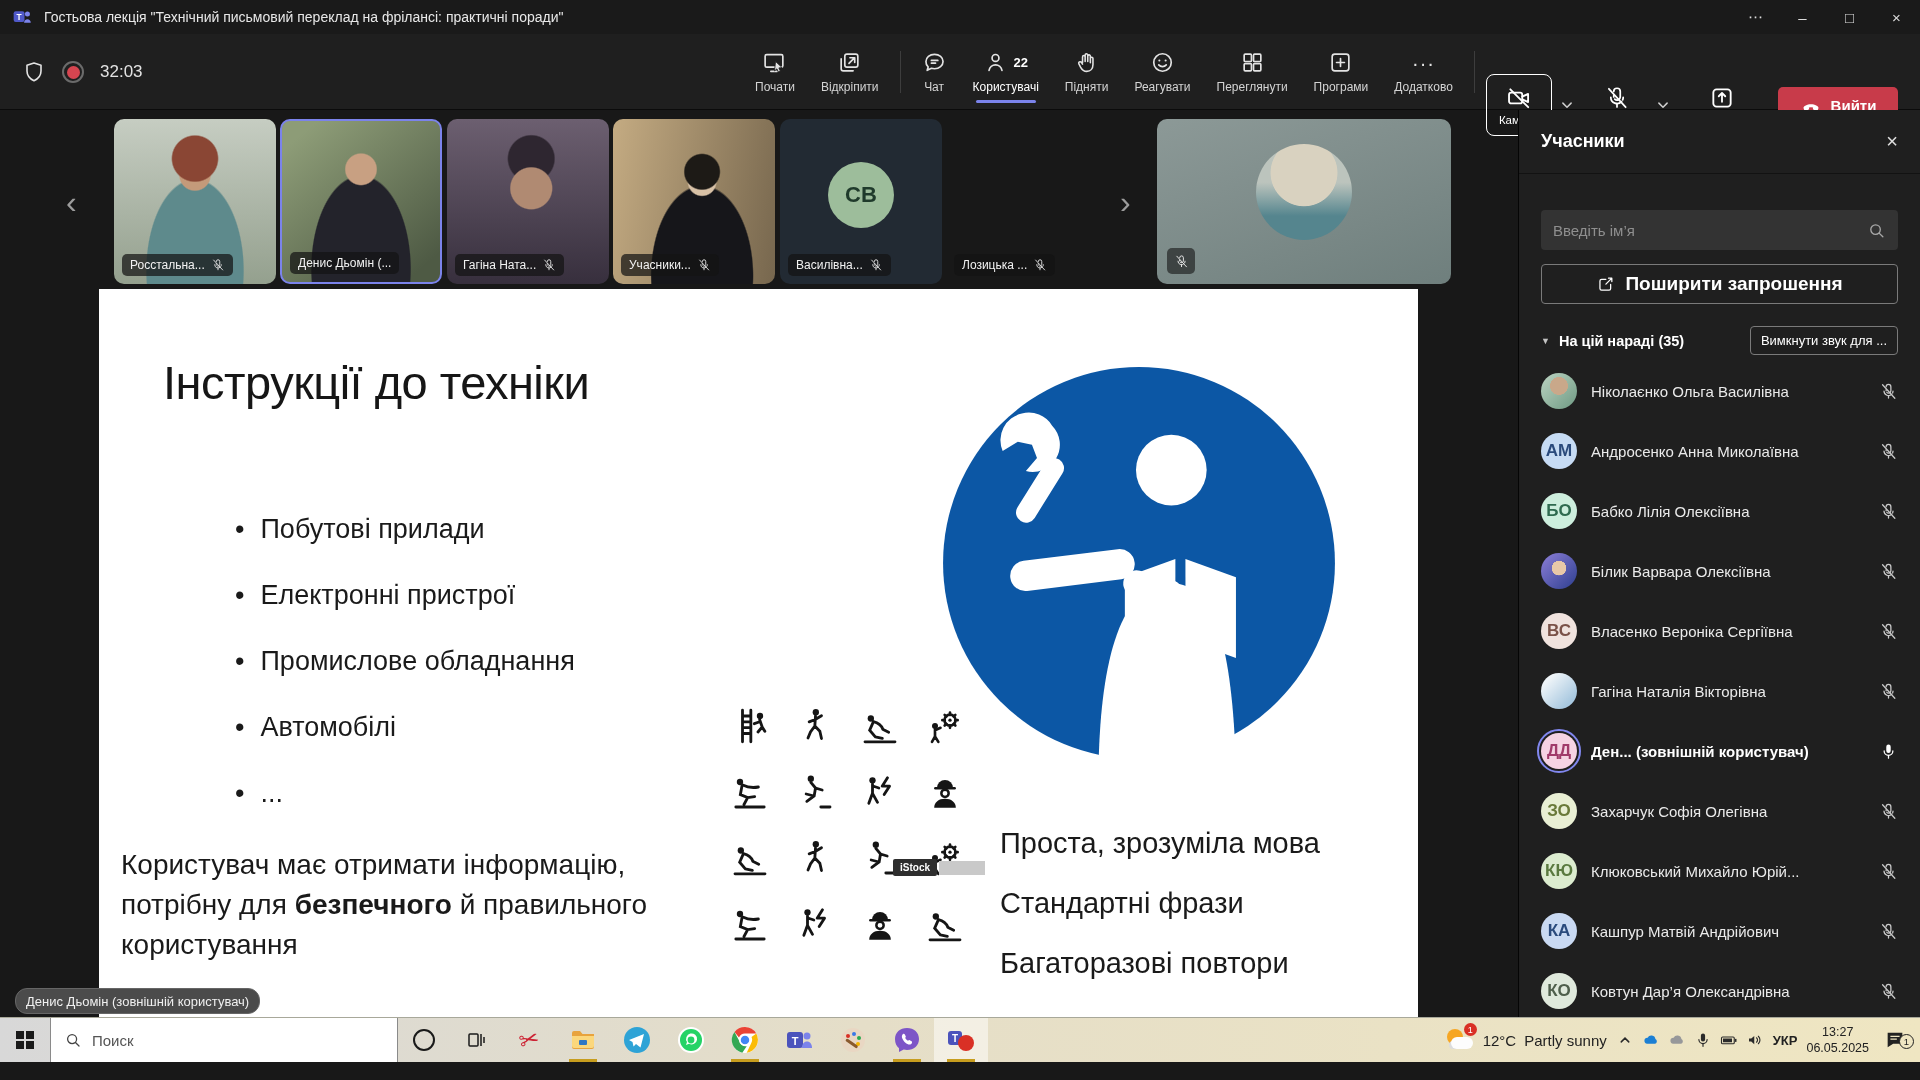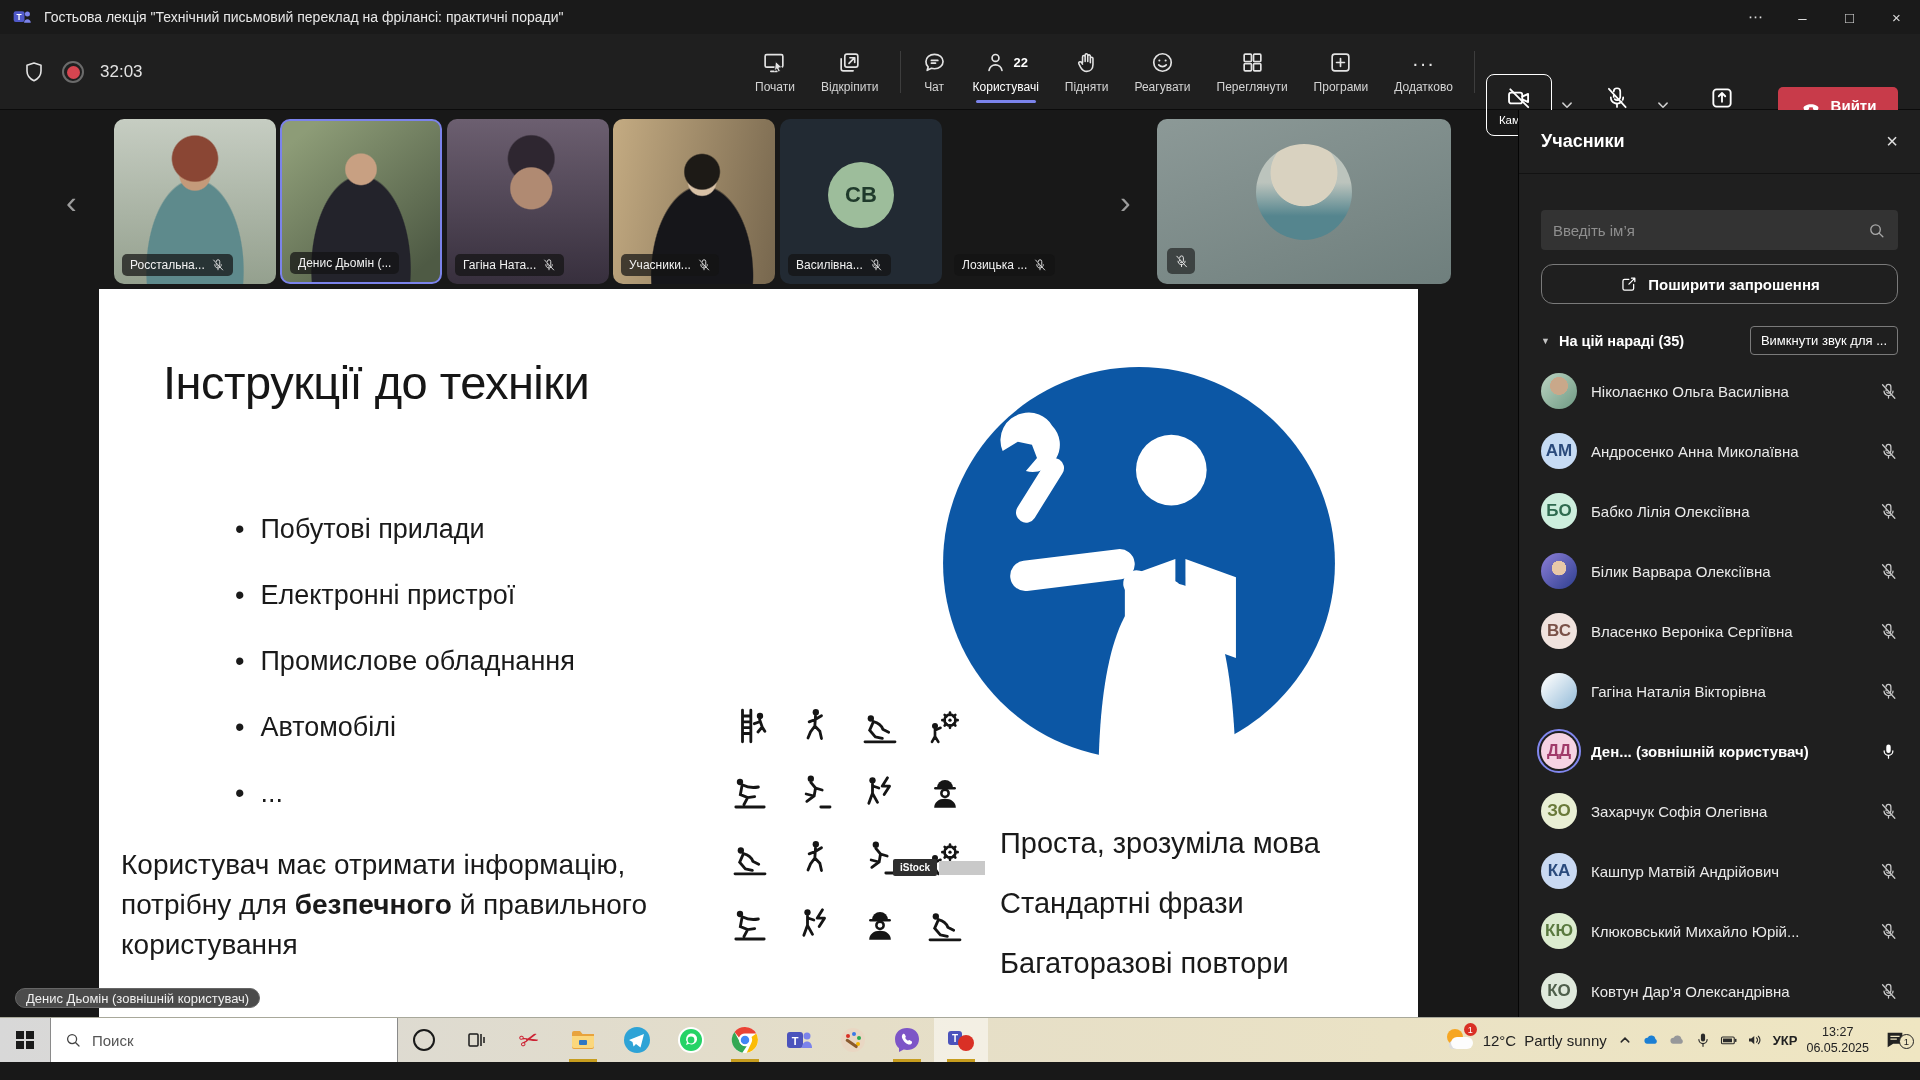--- a/index.html
+++ b/index.html
@@ -74,21 +74,21 @@
 
   
   .panel{position:absolute;left:1518px;top:110px;width:402px;height:925px;background:#1f1f1f;border-left:1px solid #050505}
   .p-head{height:64px;display:flex;align-items:center;padding:0 22px;border-bottom:1px solid #121212}
   .p-title{flex:1;font-size:18px;font-weight:700;color:#fff}
   .p-close{font-size:20px;color:#e0e0e0;cursor:pointer}
   .p-search{margin:36px 22px 0;height:40px;background:#333;border-radius:4px;display:flex;align-items:center;padding:0 12px;gap:8px}
   .p-search input{flex:1;background:transparent;border:0;outline:0;color:#eee;font-size:15px;font-family:inherit}
   .p-search input::placeholder{color:#8f8f8f}
   .p-search svg{width:19px;height:19px;color:#a8a8a8;flex:none}
-  .p-invite{margin:14px 22px 0;height:40px;border:1px solid #7a7a7a;border-radius:12px;display:flex;align-items:center;justify-content:center;gap:10px;color:#fff;font-size:15px;font-weight:600;cursor:pointer}
+  .p-invite{margin:14px 22px 0;height:40px;border:1px solid #7a7a7a;border-radius:4px;display:flex;align-items:center;justify-content:center;gap:10px;color:#fff;font-size:19px;font-weight:600;cursor:pointer}
   .p-invite svg{width:19px;height:19px}
   .p-section{margin:22px 22px 0;display:flex;align-items:center}
   .sec-arrow{font-size:9px;color:#c4c4c4;margin-right:9px;cursor:pointer}
   .sec-label{flex:1;font-size:14.5px;color:#fff;font-weight:600}
   .mute-btn{border:1px solid #7a7a7a;border-radius:4px;padding:6px 10px;font-size:13px;color:#fff;white-space:nowrap;cursor:pointer}
   .p-list{margin-top:6px}
   .p-row{height:60px;display:flex;align-items:center;padding:0 22px;cursor:pointer}
   .av{width:36px;height:36px;border-radius:50%;flex:none;display:flex;align-items:center;justify-content:center;font-size:17px;font-weight:700}
   .p-name{margin-left:14px;flex:1;font-size:15px;color:#eaeaea;white-space:nowrap;overflow:hidden;text-overflow:ellipsis}
   .p-mic{width:19px;height:19px;color:#c9c9c9;flex:none}
@@ -97,21 +97,21 @@
   .p-row.speaking .p-mic{color:#fff}
   .av-am{background:#c6dbf4;color:#2a4a7c}.av-bo{background:#cdeedd;color:#2f6a4f}
   .av-vs{background:#f0e3de;color:#7a5248}.av-dd{background:#f5d3e3;color:#a03a6a}
   .av-zo{background:#e9efd4;color:#6a7a3a}.av-ka{background:#c9d9f2;color:#2a4a7c}
   .av-ku{background:#dceccf;color:#5a7a3f}.av-ko{background:#dfe9dc;color:#4f5f4c}
   .av-p1{background:radial-gradient(circle at 50% 36%,#c9a88a 0 30%,transparent 31%),linear-gradient(135deg,#bcd4c2,#6f9a84)}
   .av-p2{background:radial-gradient(circle at 50% 42%,#e8c8a8 0 26%,transparent 27%),linear-gradient(135deg,#8d7fd8,#2e3f8f)}
   .av-p3{background:linear-gradient(135deg,#eef4f8 20%,#a8c8e0 80%)}
 
   
-  .tooltip{position:absolute;left:15px;top:988px;height:20px;background:#4b4b4b;border:1px solid #666;border-radius:12px;color:#f0f0f0;font-size:13px;display:flex;align-items:center;padding:0 10px;white-space:nowrap}
+  .tooltip{position:absolute;left:15px;top:988px;height:26px;background:#4b4b4b;border:1px solid #666;border-radius:12px;color:#f0f0f0;font-size:13px;display:flex;align-items:center;padding:0 10px;white-space:nowrap}
 
   
   .task{position:absolute;left:0;bottom:18px;right:0;height:45px;background:linear-gradient(90deg,#d8d8d8 0%,#e5dec8 45%,#efe6c2 100%);border-top:1px solid #a8a89a;display:flex;align-items:stretch}
   .t-start{width:50px;display:flex;align-items:center;justify-content:center;cursor:pointer}
   .winlogo{width:18px;height:18px;display:grid;grid-template-columns:8px 8px;grid-template-rows:8px 8px;gap:2px}
   .winlogo i{background:#1a1a1a}
   .t-search{width:348px;background:#fff;border:1px solid #8a8a8a;border-top:0;border-bottom:0;display:flex;align-items:center;gap:10px;padding:0 13px;cursor:text}
   .t-search svg{width:18px;height:18px;color:#444;flex:none}
   .t-search input{flex:1;border:0;outline:0;font-size:15px;color:#333;font-family:inherit;background:transparent}
   .t-search input::placeholder{color:#555}
@@ -606,29 +606,29 @@
           </svg>
       </div>
       <div class="p-row">
         <span class="av av-zo">ЗО</span>
         <span class="p-name">Захарчук Софія Олегівна</span>
         <svg class="p-mic">
             <use href="#i-mic-off"></use>
           </svg>
       </div>
       <div class="p-row">
+        <span class="av av-ku">КЮ</span>
+        <span class="p-name">Клюковський Михайло Юрій...</span>
+        <svg class="p-mic">
+            <use href="#i-mic-off"></use>
+          </svg>
+      </div>
+      <div class="p-row">
         <span class="av av-ka">КА</span>
         <span class="p-name">Кашпур Матвій Андрійович</span>
-        <svg class="p-mic">
-            <use href="#i-mic-off"></use>
-          </svg>
-      </div>
-      <div class="p-row">
-        <span class="av av-ku">КЮ</span>
-        <span class="p-name">Клюковський Михайло Юрій...</span>
         <svg class="p-mic">
             <use href="#i-mic-off"></use>
           </svg>
       </div>
       <div class="p-row">
         <span class="av av-ko">КО</span>
         <span class="p-name">Ковтун Дар’я Олександрівна</span>
         <svg class="p-mic">
             <use href="#i-mic-off"></use>
           </svg>

